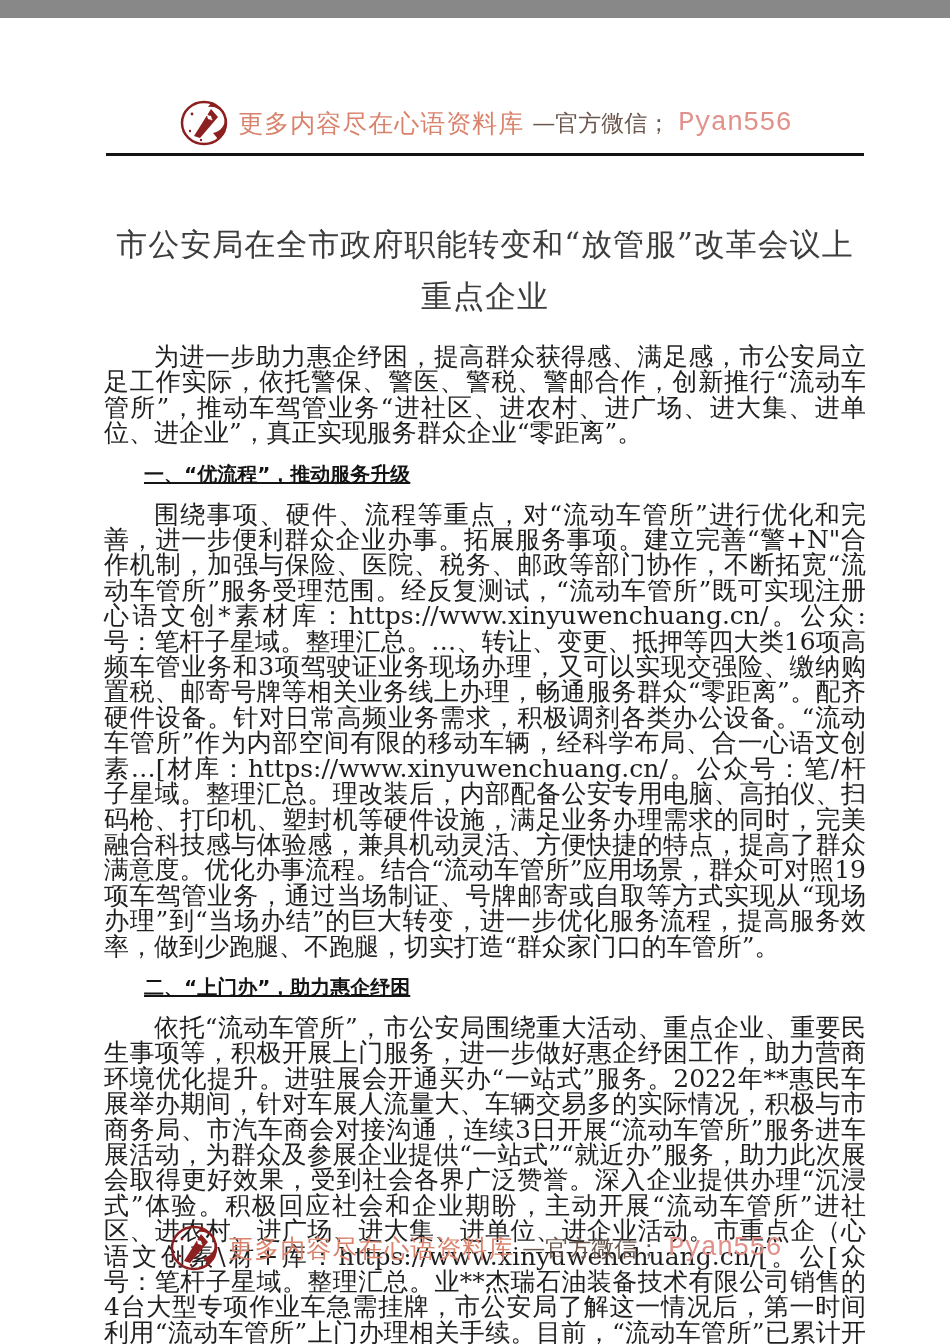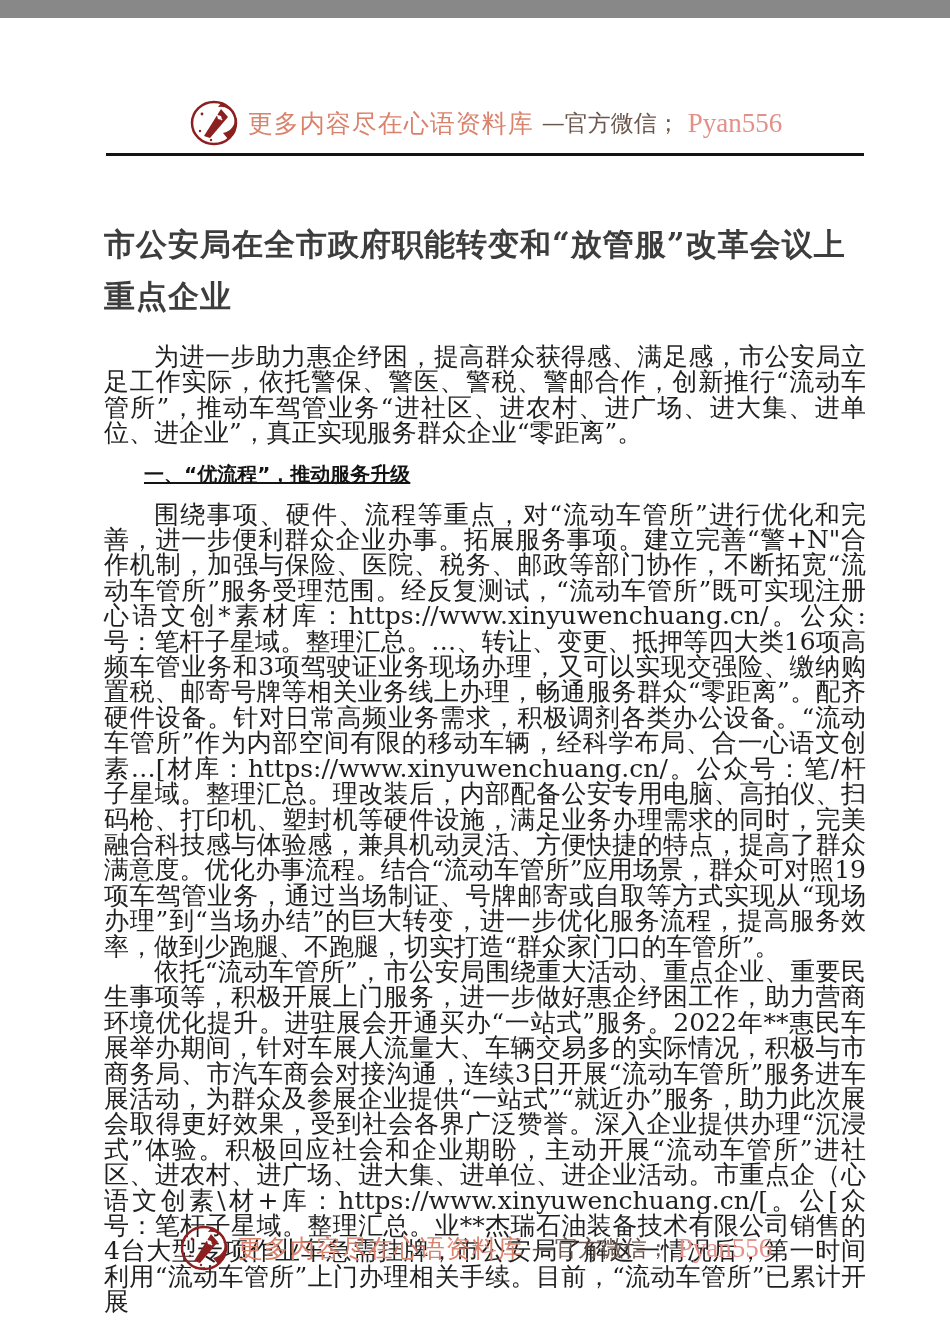--- a/index.html
+++ b/index.html
@@ -14,28 +14,28 @@
     color:#222;
     overflow:hidden;
   }
   .brandline {
     display:flex; align-items:center; justify-content:center;
     gap:8px; height:50px;
   }
   .brand-logo { width:52px; height:46px; flex:0 0 auto; }
   .brand-text   { font-size:25px; color:#d9826c; letter-spacing:1px; white-space:nowrap; }
   .brand-suffix { font-size:23px; color:#6a564c; white-space:nowrap; }
-  .brand-wechat { font-size:27px; color:#e2918a; font-family:Liberation Serif, serif; white-space:nowrap; }
+  .brand-wechat { font-size:27px; color:#e2918a; font-family:Liberation Mono, monospace; white-space:nowrap; }
   .rule {
     border:none; border-top:3px solid #141414;
     margin:5px 2px 0 2px;
   }
   .doc-title {
-    font-size:31px; line-height:52px; font-weight:700;
-    color:#3d3d3d;
+    font-size:31px; line-height:52px; font-weight:400;
+    text-align:center; color:#3d3d3d;
     margin:62px 0 22px 0; letter-spacing:1px;
   }
   .para {
     font-size:25px; line-height:25.4px;
     text-align:justify; text-indent:2em;
     color:#1f1f1f; margin:0;
     word-break:break-all;
   }
   .heading {
     font-size:20px; font-weight:700; color:#141414;
@@ -75,20 +75,21 @@
     <div>市公安局在全市政府职能转变和“放管服”改革会议上</div>
     <div>重点企业</div>
   </h1>
 
   <p class="para">为进一步助力惠企纾困，提高群众获得感、满足感，市公安局立足工作实际，依托警保、警医、警税、警邮合作，创新推行“流动车管所”，推动车驾管业务“进社区、进农村、进广场、进大集、进单位、进企业”，真正实现服务群众企业“零距离”。</p>
 
   <h2 class="heading">一、“优流程”，推动服务升级</h2>
 
   <p class="para">围绕事项、硬件、流程等重点，对“流动车管所”进行优化和完善，进一步便利群众企业办事。拓展服务事项。建立完善“警+N"合作机制，加强与保险、医院、税务、邮政等部门协作，不断拓宽“流动车管所”服务受理范围。经反复测试，“流动车管所”既可实现注册心语文创*素材库：https://www.xinyuwenchuang.cn/。公众:号：笔杆子星域。整理汇总。…、转让、变更、抵押等四大类16项高频车管业务和3项驾驶证业务现场办理，又可以实现交强险、缴纳购置税、邮寄号牌等相关业务线上办理，畅通服务群众“零距离”。配齐硬件设备。针对日常高频业务需求，积极调剂各类办公设备。“流动车管所”作为内部空间有限的移动车辆，经科学布局、合一心语文创素…[材库：https://www.xinyuwenchuang.cn/。公众号：笔/杆子星域。整理汇总。理改装后，内部配备公安专用电脑、高拍仪、扫码枪、打印机、塑封机等硬件设施，满足业务办理需求的同时，完美融合科技感与体验感，兼具机动灵活、方便快捷的特点，提高了群众满意度。优化办事流程。结合“流动车管所”应用场景，群众可对照19项车驾管业务，通过当场制证、号牌邮寄或自取等方式实现从“现场办理”到“当场办结”的巨大转变，进一步优化服务流程，提高服务效率，做到少跑腿、不跑腿，切实打造“群众家门口的车管所”。</p>
 
+  <h2 class="heading">二、“上门办”，助力惠企纾困</h2>
 
   <p class="para">依托“流动车管所”，市公安局围绕重大活动、重点企业、重要民生事项等，积极开展上门服务，进一步做好惠企纾困工作，助力营商环境优化提升。进驻展会开通买办“一站式”服务。2022年**惠民车展举办期间，针对车展人流量大、车辆交易多的实际情况，积极与市商务局、市汽车商会对接沟通，连续3日开展“流动车管所”服务进车展活动，为群众及参展企业提供“一站式”“就近办”服务，助力此次展会取得更好效果，受到社会各界广泛赞誉。深入企业提供办理“沉浸式”体验。积极回应社会和企业期盼，主动开展“流动车管所”进社区、进农村、进广场、进大集、进单位、进企业活动。市重点企（心语文创素\材+库：https://www.xinyuwenchuang.cn/[。公[众号：笔杆子星域。整理汇总。业**杰瑞石油装备技术有限公司销售的4台大型专项作业车急需挂牌，市公安局了解这一情况后，第一时间利用“流动车管所”上门办理相关手续。目前，“流动车管所”已累计开展</p>
 
   <footer class="brandline footer-brand">
     <span class="brand-logo">
       <svg viewBox="0 0 52 46" width="52" height="46">
         <ellipse cx="26" cy="23" rx="22" ry="21" fill="none" stroke="#8c1f1f" stroke-width="2.5"></ellipse>
         <path d="M33 3 A22 21 0 0 1 40 39 L35 33 A14 13 0 0 0 30 7 Z" fill="#8c1f1f"></path>
         <path d="M16 36 L33 9 L40 17 L22 38 Z" fill="#8c1f1f"></path>
         <path d="M29 15 L34 20" stroke="#ffffff" stroke-width="1.6"></path>

